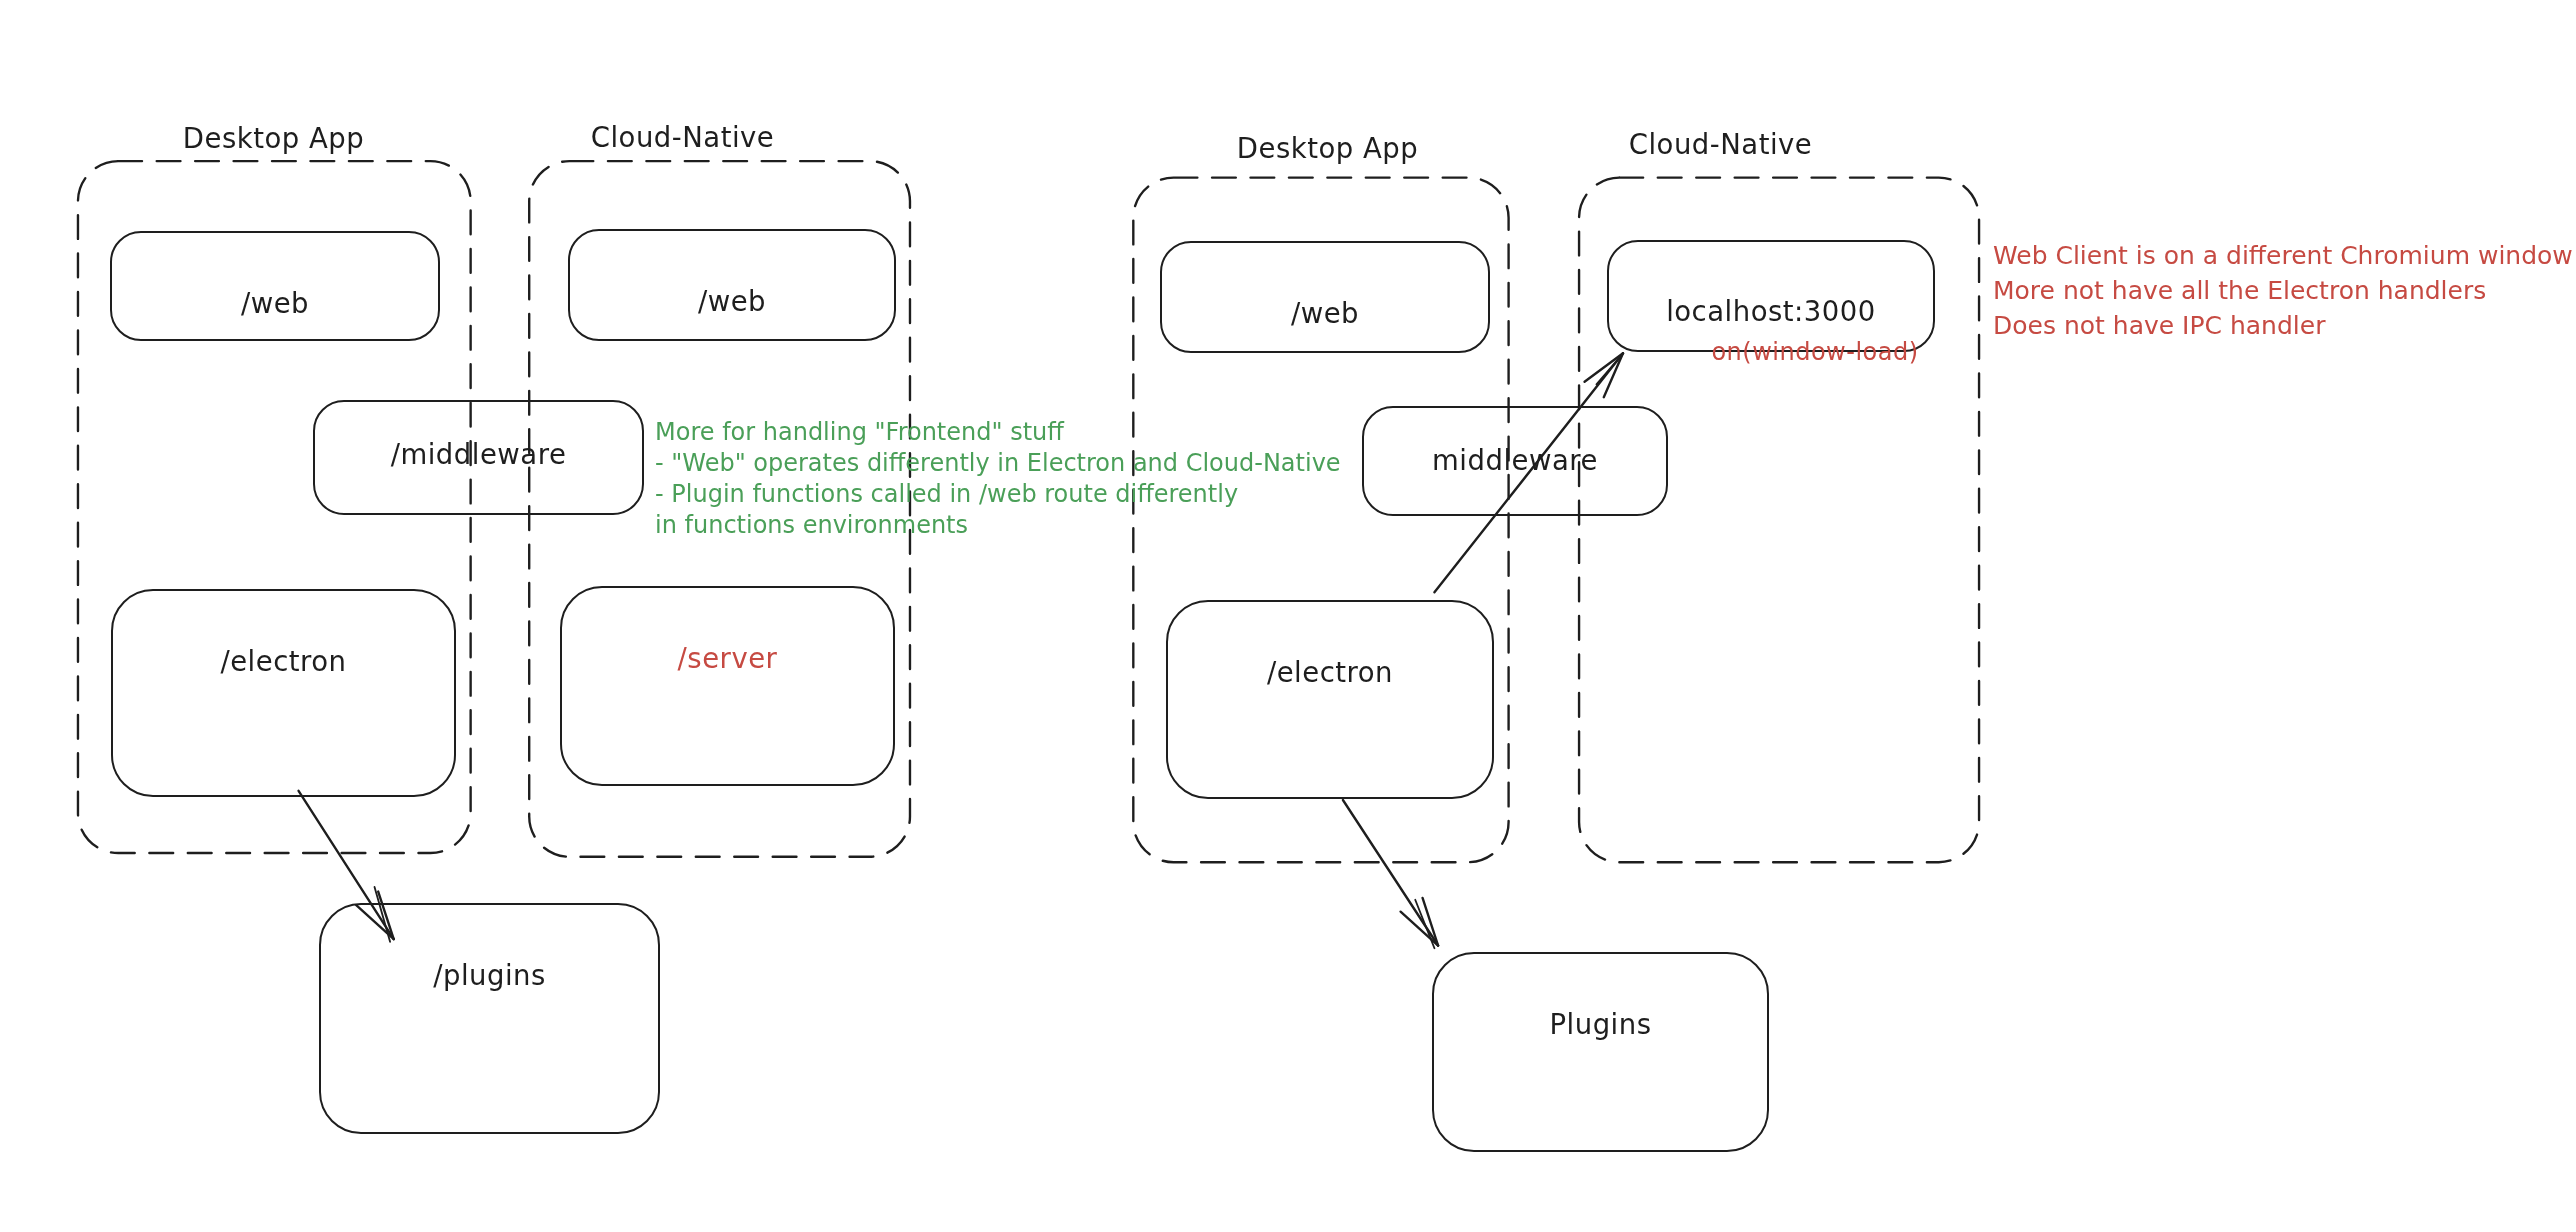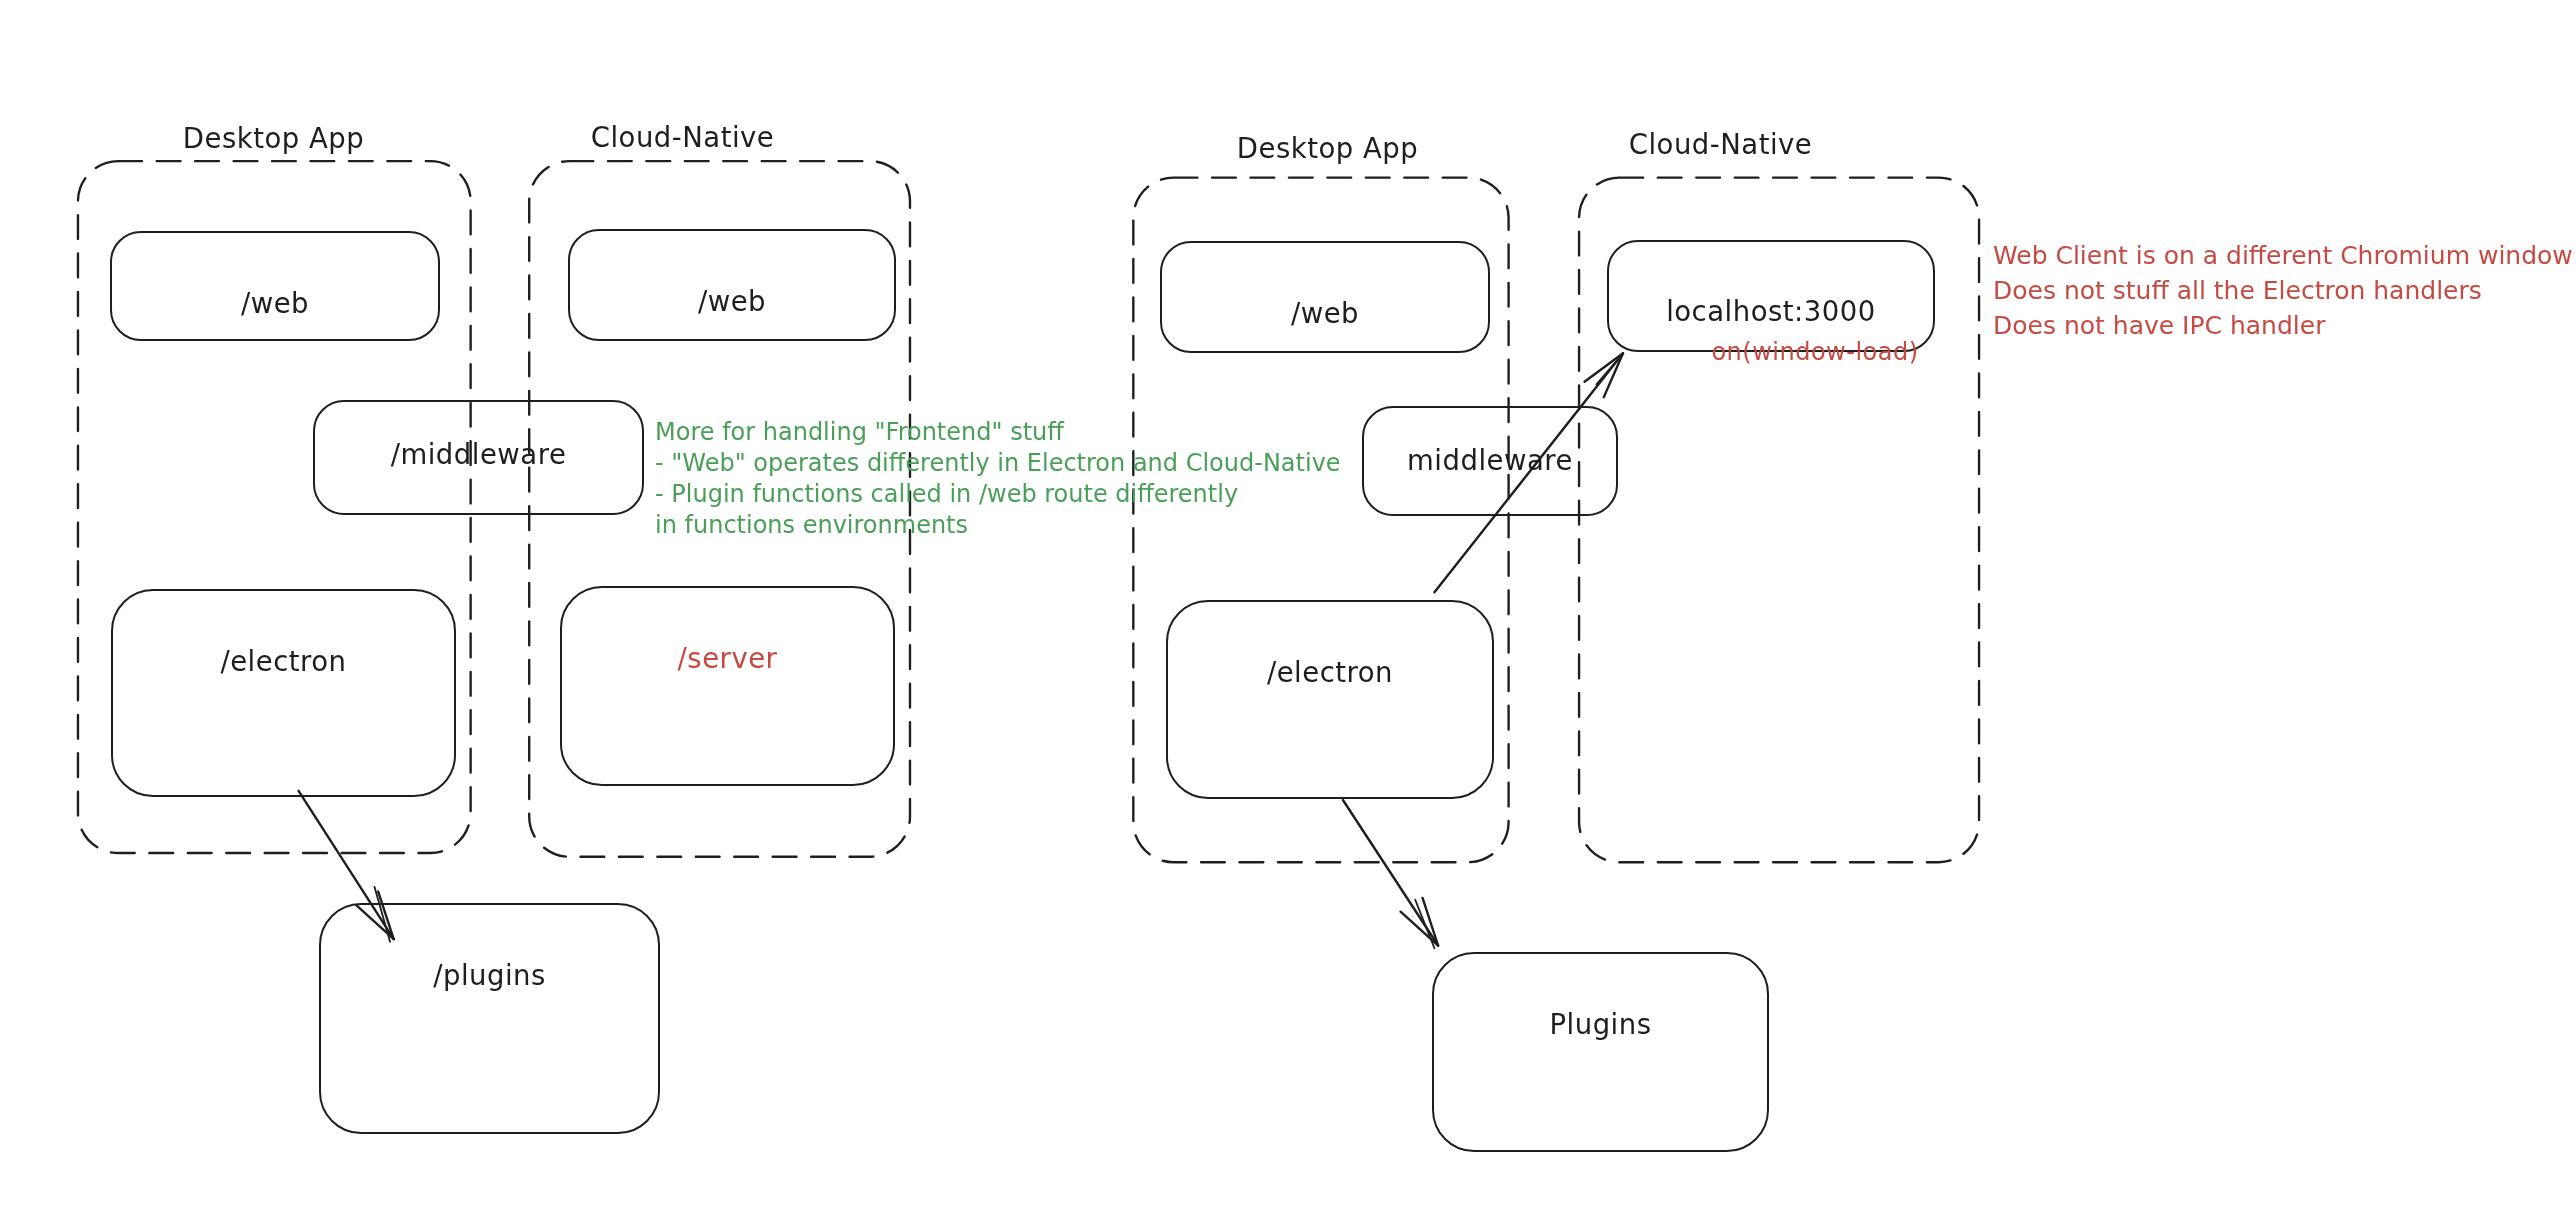--- a/index.html
+++ b/index.html
@@ -125,39 +125,39 @@
 
   <div class="box small" style="left:1160px;top:241px;width:330px;height:112px;">
     <span class="label">/web</span>
   </div>
 
   <div class="box small two-line" style="left:1607px;top:240px;width:328px;height:112px;">
     <span class="label">localhost:3000</span>
     <span class="sublabel">on(window-load)</span>
   </div>
 
-  <div class="box small vcenter" style="left:1362px;top:406px;width:256px;height:110px;">
+  <div class="box small vcenter" style="left:1362px;top:406px;width:306px;height:110px;">
     <span class="label">middleware</span>
   </div>
 
   <div class="box big" style="left:1166px;top:600px;width:328px;height:199px;">
     <span class="label">/electron</span>
   </div>
 
   <div class="box big" style="left:1432px;top:952px;width:337px;height:200px;">
     <span class="label">Plugins</span>
   </div>
 
   <div class="note green" style="left:655px;top:417px;">
     <div>More for handling "Frontend" stuff</div>
     <div>- "Web" operates differently in Electron and Cloud-Native</div>
     <div>- Plugin functions called in /web route differently</div>
     <div>in functions environments</div>
   </div>
 
   <div class="note red" style="left:1993px;top:238px;">
     <div>Web Client is on a different Chromium window</div>
-    <div>Does not stuff all the Electron handlers</div>
+    <div>More not have all the Electron handlers</div>
     <div>Does not have IPC handler</div>
   </div>
 
 </div>
 
 
 </body></html>

